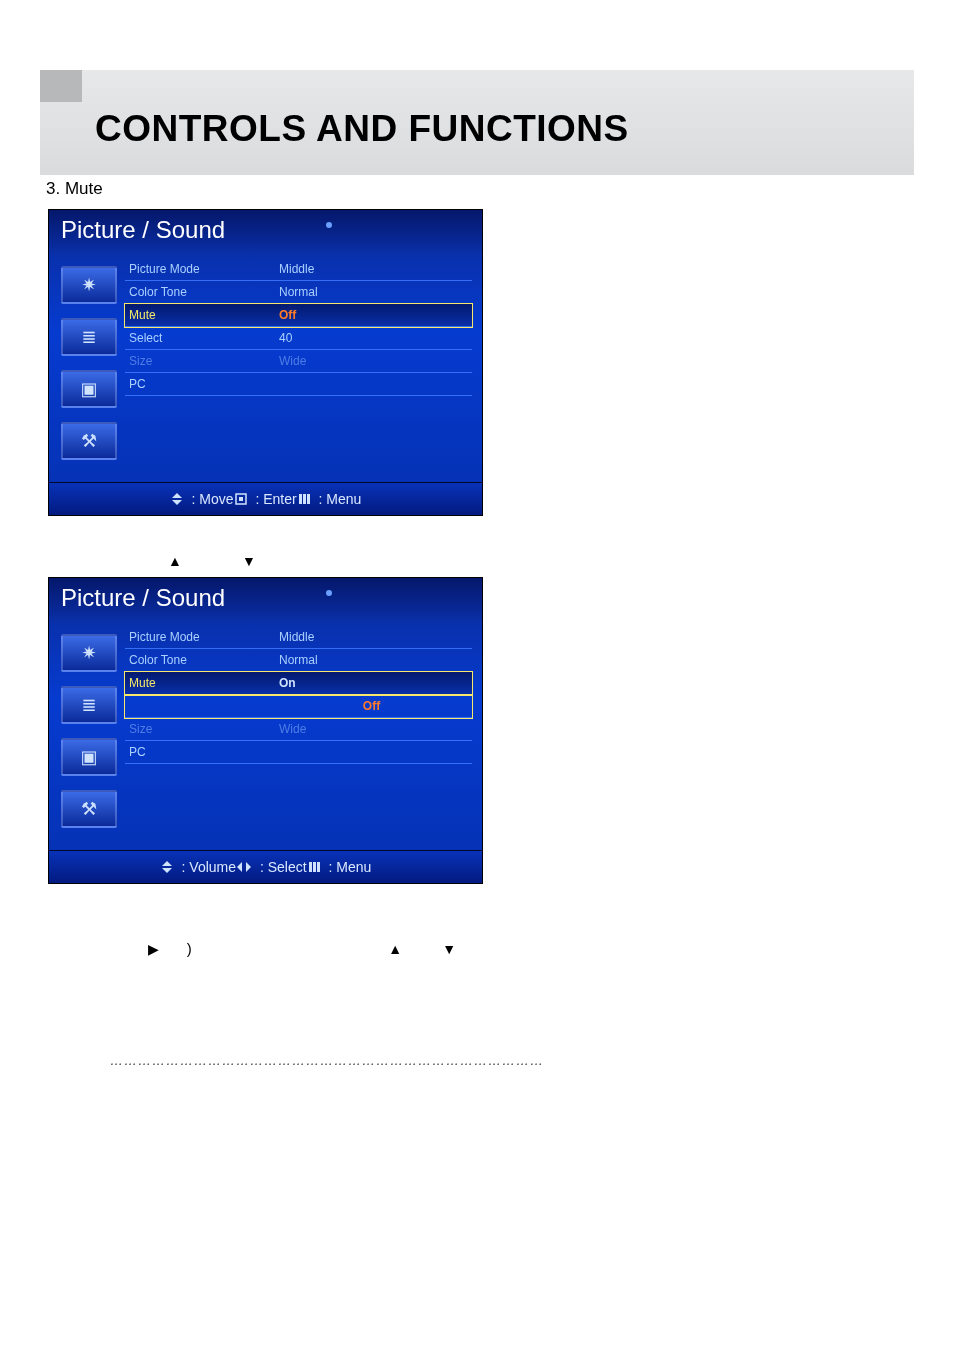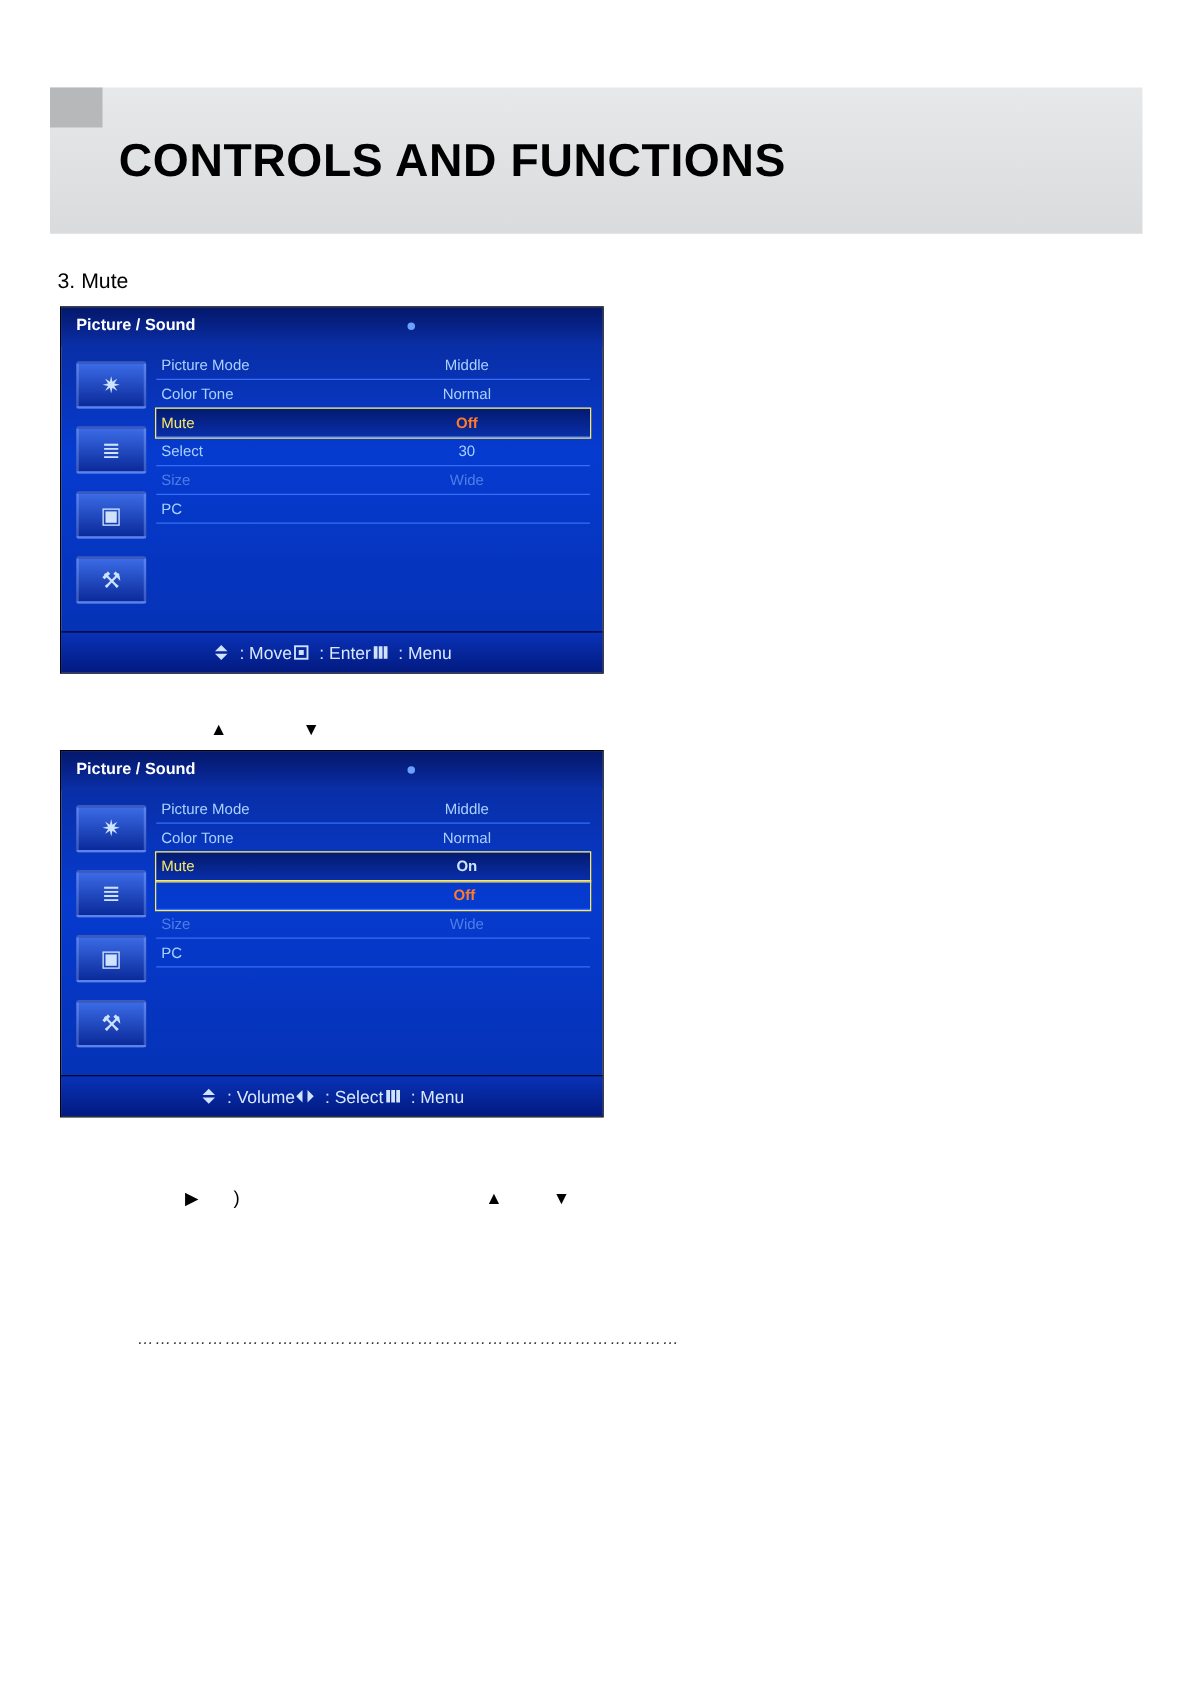--- a/index.html
+++ b/index.html
@@ -7,23 +7,23 @@
     padding:0;
     background:#fff;
     font-family:Arial,Helvetica,sans-serif;
     width:954px;
   }
   .page{
     padding:70px 40px 40px 40px;
   }
   .hdr-band{
     position:relative;
-    height:117px;
+    height:105px;
     background:linear-gradient(#e6e8ea,#d9dbdd);
-    margin-bottom:28px;
+    margin-bottom:4px;
   }
   .hdr-tab{
     position:absolute;left:0;top:0;width:42px;height:32px;
     background:#b6b8ba;
   }
   .hdr-title{
     position:absolute;left:55px;top:38px;
     font-weight:900;
     font-size:37px;
     letter-spacing:0.5px;
@@ -61,23 +61,23 @@
   .osd{
     width:433px;
     margin:4px 0 8px 8px;
     background:linear-gradient(#0a2a98,#063bd0 40%,#0530b0);
     border:1px solid #000;
     position:relative;
     font-family:Arial,Helvetica,sans-serif;
     color:#bfe1ff;
   }
   .osd .osd-title{
-    font-weight:700;
+    font-weight:400;
     color:#fff;
-    font-size:13px;
+    font-size:24px;
     padding:6px 0 10px 12px;
     background:linear-gradient(#04176a,#0a2fa8);
   }
   .osd .osd-body{
     display:flex;
     padding-bottom:8px;
   }
   .side{
     width:72px;
     padding:6px 0 0 4px;
@@ -99,21 +99,21 @@
   .row{
     display:flex;
     border-bottom:1px solid #356ef7;
     padding:4px 4px;
   }
   .row.sel{
     background:linear-gradient(#041a70,#082ea8);
     outline:1px solid #f7e76a;
   }
   .row .lab{flex:0 0 150px;color:#a9d0ff;}
-  .row .val{flex:1;text-align:center;color:#a9d0ff;}
+  .row .val{flex:1;text-align:left;color:#a9d0ff;}
   .row.sel .lab{color:#f5e96a;}
   .row.sel .val{color:#ff7a2a;font-weight:bold;}
   .row.dim .lab,.row.dim .val{color:#4f7de6;}
   .row.sub{
     padding-left:150px;
     border-bottom:1px solid #356ef7;
   }
   .row.sub .val{flex:1;text-align:center;}
   .row.sub.hilite{outline:1px solid #f7e76a;}
   .row.sub.hilite .val{color:#ff7a2a;font-weight:bold;}
@@ -165,21 +165,21 @@
         <div class="row">
           <div class="lab">Color Tone</div>
           <div class="val">Normal</div>
         </div>
         <div class="row sel">
           <div class="lab">Mute</div>
           <div class="val">Off</div>
         </div>
         <div class="row">
           <div class="lab">Select</div>
-          <div class="val">30</div>
+          <div class="val">40</div>
         </div>
         <div class="row dim">
           <div class="lab">Size</div>
           <div class="val">Wide</div>
         </div>
         <div class="row">
           <div class="lab">PC</div>
           <div class="val"></div>
         </div>
       </div>

